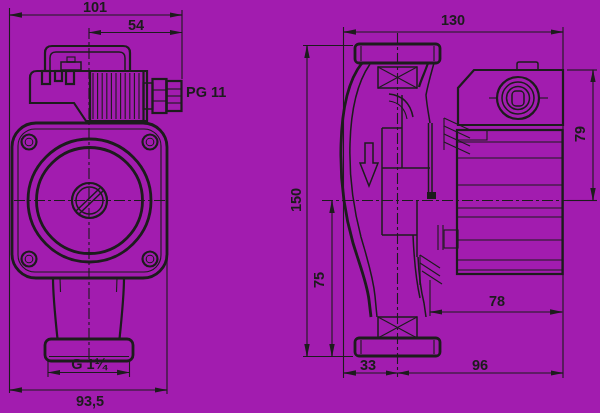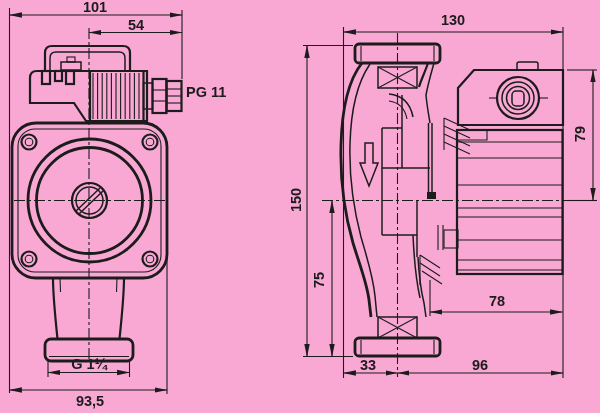--- a/index.html
+++ b/index.html
@@ -1,16 +1,16 @@
 <!DOCTYPE html>
 <html><head>
 <meta charset="utf-8">
 <style>
   html,body{margin:0;padding:0;background:#ffffff;}
-  .canvas{position:relative;width:600px;height:413px;background:#f9a8d4;overflow:hidden;
+  .canvas{position:relative;width:600px;height:413px;background:#a21caf;overflow:hidden;
           font-family:"Liberation Sans",sans-serif;}
   svg{display:block;}
   .ln{stroke:#1c1c1c;fill:none;}
   .thick{stroke-width:2.8;}
   .med{stroke-width:2.2;}
   .thin{stroke-width:1.5;}
   .hair{stroke-width:1.1;}
   .dim{stroke:#1c1c1c;stroke-width:1.1;fill:none;}
   .cl{stroke:#1c1c1c;stroke-width:1.1;fill:none;stroke-dasharray:11 3 3 3;}
   .dim-text{font:600 14.5px "Liberation Sans",sans-serif;fill:#1c1c1c;}

